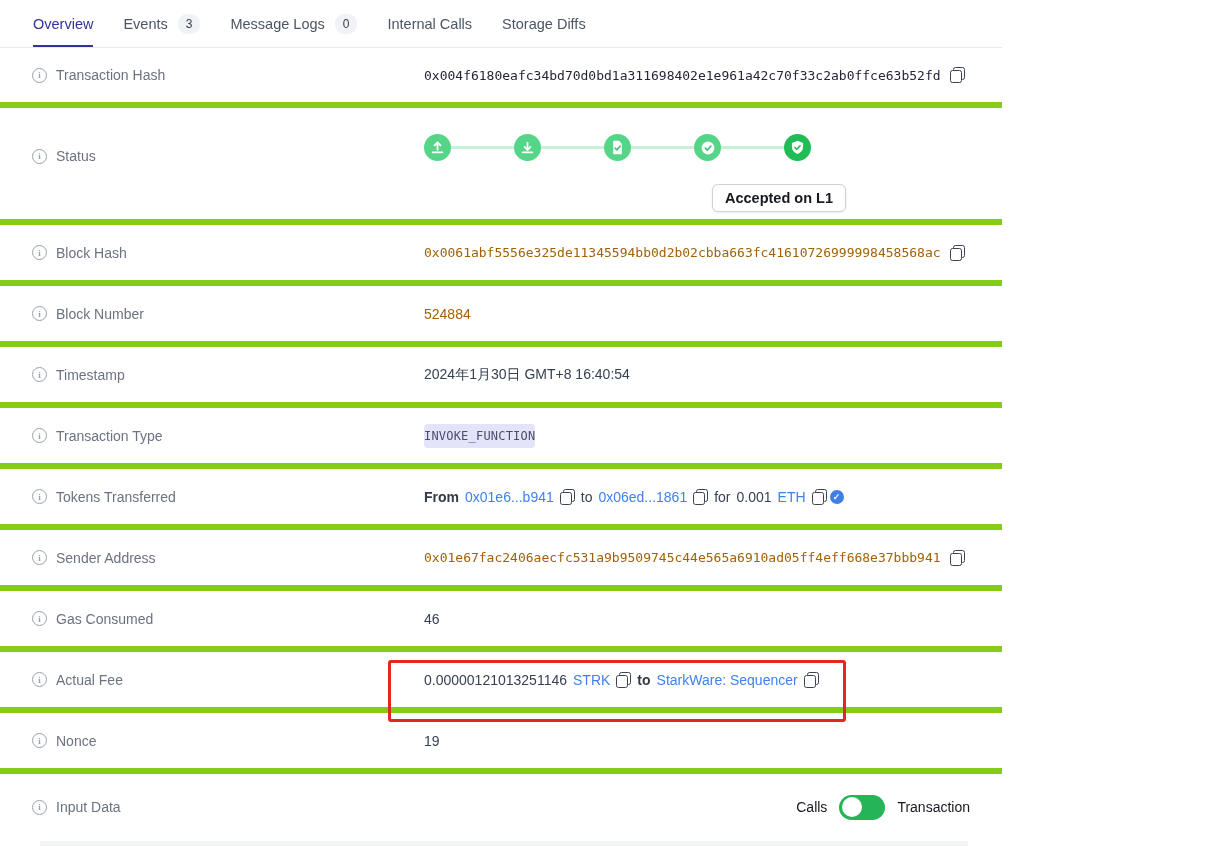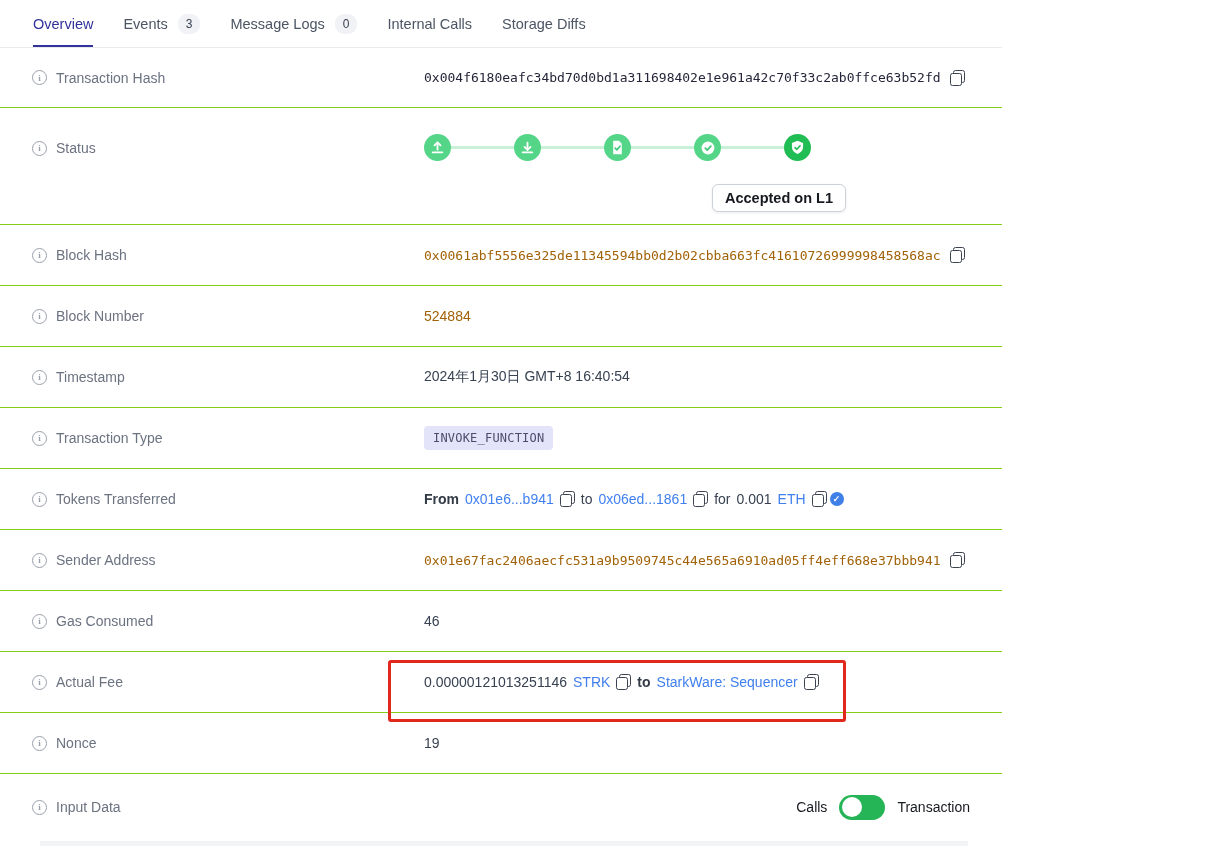--- a/index.html
+++ b/index.html
@@ -7,26 +7,26 @@
   body { font-family:"Liberation Sans", sans-serif; }
   .page { position:relative; width:1002px; height:846px; background:#fff; overflow:hidden; }
 
   
   .tabbar { display:flex; gap:30px; padding:15px 0 0 33px; border-bottom:1px solid #e8eaee; height:48px; }
   .tab { display:flex; align-items:center; gap:10px; padding-bottom:13px; font-size:14.5px; color:#4b5563; cursor:pointer; border-bottom:2px solid transparent; }
   .tab.active { color:#32329b; font-weight:500; border-bottom:2px solid #32329b; }
   .tab-badge { background:#f1f2f5; color:#374151; font-size:12px; line-height:1; padding:4px 8px; border-radius:9px; }
 
   
-  .row { position:relative; display:flex; align-items:center; height:61px; padding:0 32px; border-bottom:1px solid #84cc16; }
+  .row { position:relative; display:flex; align-items:center; height:61px; padding:0 32px; border-bottom:6px solid #84cc16; }
   .row.first { height:60px; }
   .row.status-row { height:117px; align-items:flex-start; padding-top:24px; }
   .row.last { height:66px; border-bottom:none; }
   .label-cell { display:flex; align-items:center; gap:9px; width:392px; flex:0 0 392px; }
-  .status-row .label-cell { margin-top:8px; }
+  .status-row .label-cell { margin-top:16px; }
   .info-icon { position:relative; width:15px; height:15px; border:1.4px solid #9aa1ab; border-radius:50%; flex:0 0 15px;
                display:inline-flex; align-items:center; justify-content:center; color:#9aa1ab; font-size:9px; font-weight:700; }
   .info-icon::after { content:"i"; font-family:"Liberation Serif", serif; }
   .label-text { font-size:14px; color:#6b7280; }
   .value-cell { display:flex; align-items:center; gap:9px; font-size:14px; color:#374151; flex-wrap:nowrap; }
   .mono { font-family:"DejaVu Sans Mono", monospace; font-size:13px; }
   .dark { color:#26263a; }
   .link-indigo { color:#a16207; text-decoration:none; cursor:pointer; }
   .link-blue { color:#4080ee; text-decoration:none; cursor:pointer; }
   .semibold { font-weight:700; color:#323a46; }
@@ -34,21 +34,21 @@
   
   .copy-icon { position:relative; width:15px; height:16px; display:inline-block; cursor:pointer; flex:0 0 15px; }
   .copy-icon::before { content:""; position:absolute; top:0; right:0; width:10px; height:11px; border:1.5px solid #3c4250; border-radius:2.5px; }
   .copy-icon::after  { content:""; position:absolute; bottom:0; left:0; width:10px; height:11px; border:1.5px solid #3c4250; border-radius:2.5px; background:#fff; }
 
   
   .verified-icon { width:14px; height:14px; border-radius:50%; background:#3f7fe8; color:#fff; display:inline-flex; align-items:center; justify-content:center; font-size:9px; font-weight:700; margin-left:-3px; }
   .verified-icon::after { content:"✓"; }
 
   
-  .type-badge { background:#e3e3f9; color:#4c4c6d; font-family:"DejaVu Sans Mono", monospace; font-size:12px; padding:5px 9px; border-radius:4px; letter-spacing:0.2px; }
+  .type-badge { background:#e3e3f9; color:#4c4c6d; font-family:"DejaVu Sans Mono", monospace; font-size:12px; padding:5px 0; border-radius:4px; letter-spacing:0.2px; }
 
   
   .stepper { display:flex; align-items:center; margin-top:2px; }
   .step { width:27px; height:27px; border-radius:50%; background:#55d588; display:inline-flex; align-items:center; justify-content:center; cursor:pointer; flex:0 0 27px; }
   .step.final { background:#1fbd53; }
   .connector { width:63px; height:3.5px; background:#c9f1d8; }
   .step svg { display:block; }
   .status-tooltip { position:absolute; left:712px; top:76px; background:#fff; border:1px solid #cdd2d9; border-radius:6px;
                     box-shadow:0 1px 3px rgba(0,0,0,.08); padding:5px 12px; font-size:14.5px; font-weight:600; color:#16191f; white-space:nowrap; }
 

